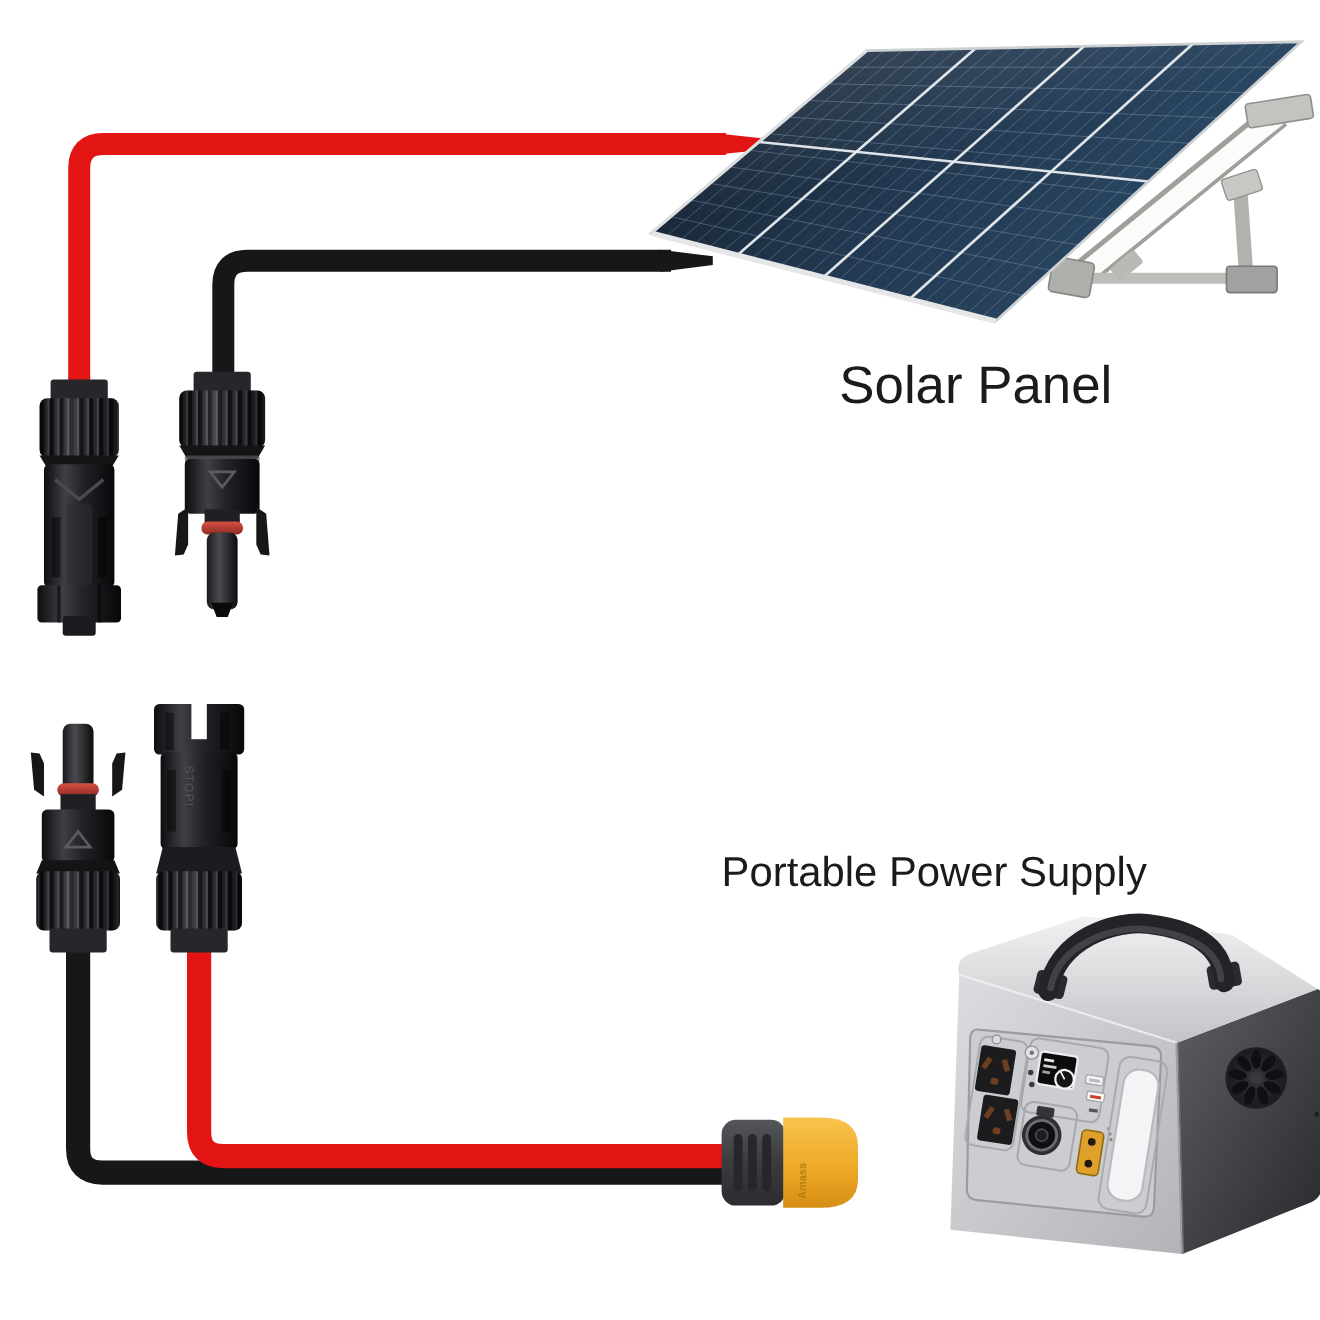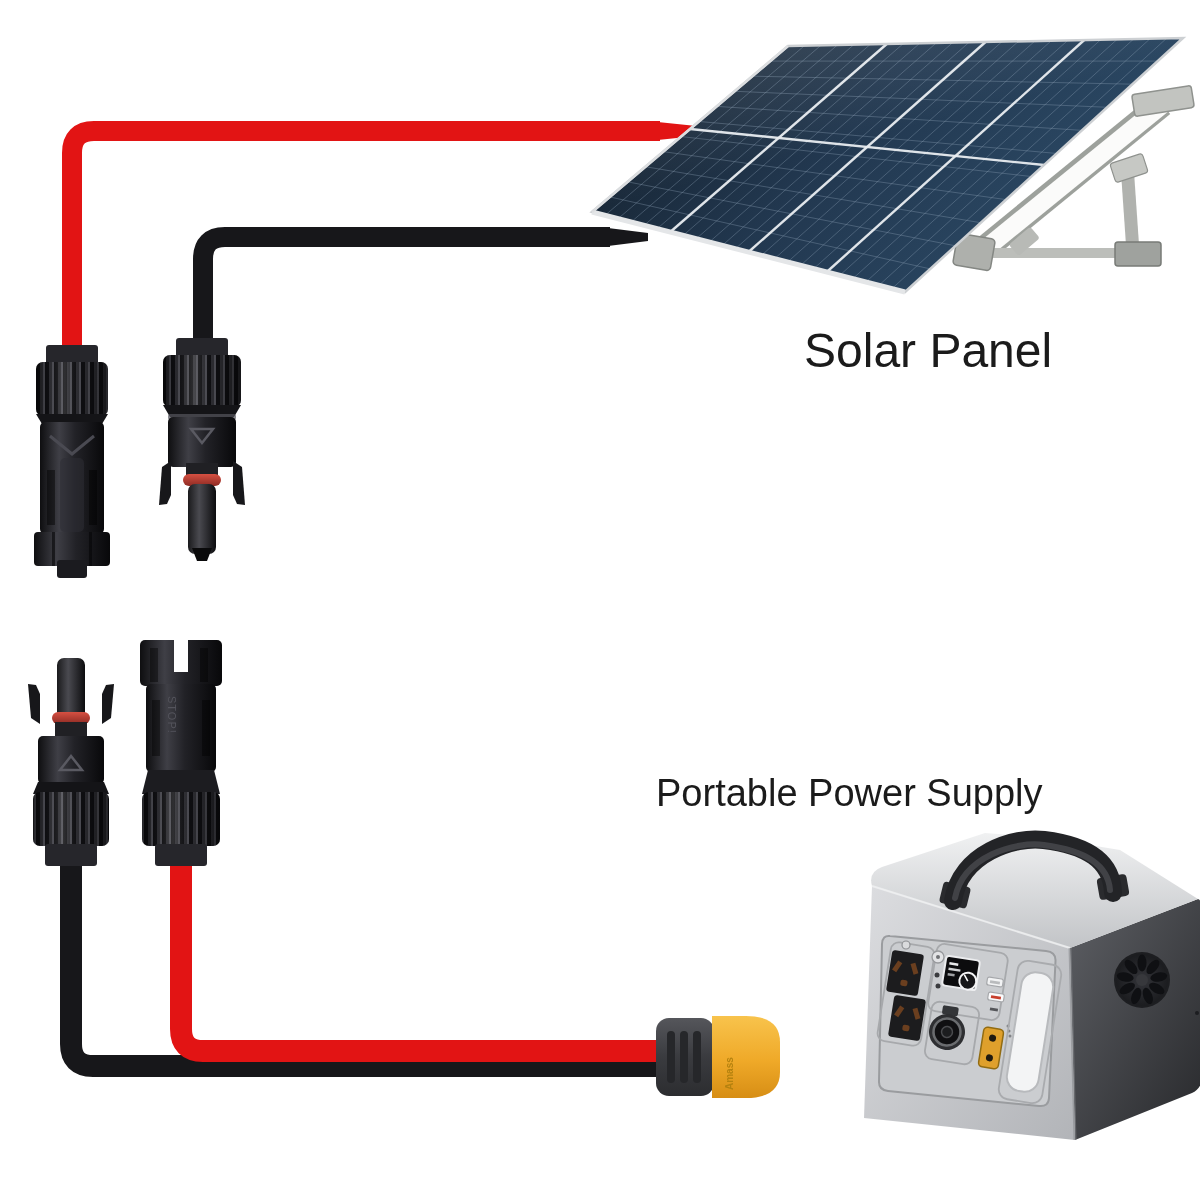--- a/index.html
+++ b/index.html
@@ -1,20 +1,20 @@
 <!DOCTYPE html>
 <html><head>
 <meta charset="utf-8">
 <style>
   html,body{margin:0;padding:0;background:#ffffff;}
   .stage{position:relative;width:1200px;height:1200px;background:#ffffff;overflow:hidden;
          font-family:"Liberation Sans","DejaVu Sans",sans-serif;}
   .stage svg{position:absolute;left:0;top:0;}
   .caption{position:absolute;color:#1b1b1b;white-space:nowrap;line-height:1;}
-  .caption.solar{left:804px;top:327px;font-size:48px;}
+  .caption.solar{left:763px;top:327px;font-size:48px;}
   .caption.power{left:656px;top:774px;font-size:38px;}
   .eng{font-family:"Liberation Sans","DejaVu Sans",sans-serif;}
 </style>
 </head>
 <body>
 
 <div class="stage">
 <svg id="diagram" width="1200" height="1200" viewBox="0 0 1200 1200">
   <defs>
     <pattern id="ribs" width="9" height="10" patternUnits="userSpaceOnUse">

